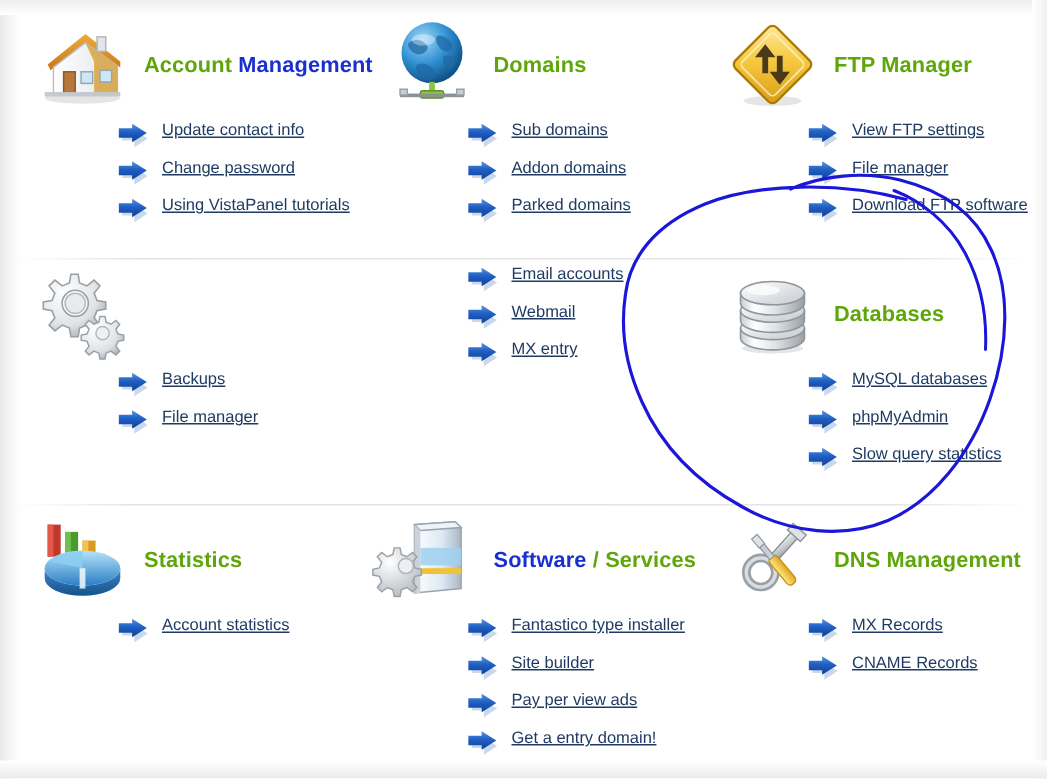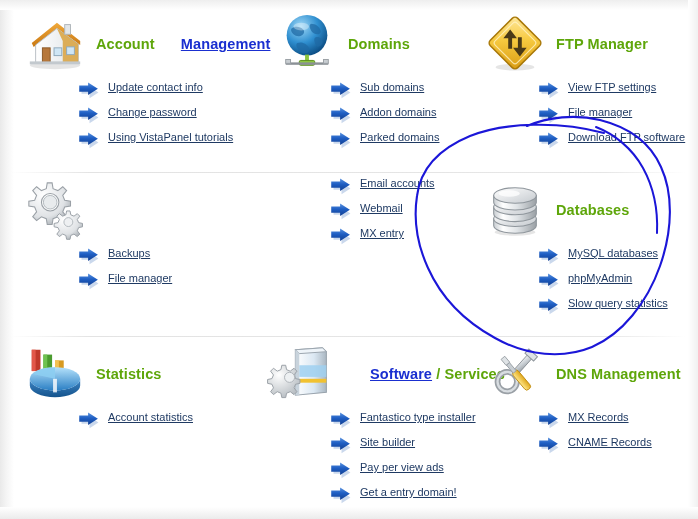--- a/index.html
+++ b/index.html
@@ -22,29 +22,29 @@
   .edge-right{position:absolute;right:0;top:0;width:10px;height:519px;
     background:linear-gradient(to left,#f0f0f0,#ffffff);pointer-events:none;}
 
   .grid{position:absolute;left:0;top:0;width:698px;height:519px;}
   .row{position:absolute;left:14px;width:678px;}
   .row-sep{position:absolute;left:10px;width:676px;height:1px;
     background:linear-gradient(to right,rgba(255,255,255,0),#e3e3e3 12%,#e6e6e6 88%,rgba(255,255,255,0));}
 
   .panel{position:absolute;top:0;}
   .p-col0{left:0;width:230px;}
-  .p-col1{left:252px;width:222px;}
+  .p-col1{left:233px;width:222px;}
   .p-col2{left:460px;width:225px;}
 
   .phead{position:relative;height:70px;}
   .picon{position:absolute;left:10px;top:2px;width:62px;height:62px;}
   .ptitle{position:absolute;left:82px;top:26px;
     font-size:14.5px;font-weight:bold;letter-spacing:.1px;white-space:nowrap;}
   .ptitle .g{color:#5ea60a;}
-  .ptitle .lnk{color:#1a2fd0;text-decoration:underline;margin-left:22px;}
+  .ptitle .lnk{color:#1a2fd0;}
   .ptitle .sep{color:#5ea60a;}
 
   .plist{position:relative;margin:0;padding:0;list-style:none;}
   .pitem{position:relative;height:25px;}
   .pitem .arw{position:absolute;left:64px;top:2px;width:22px;height:16px;}
   .pitem .lbl{position:absolute;left:94px;top:1px;
     font-size:11px;color:#1f3a63;white-space:nowrap;text-decoration:underline;}
 
   svg{display:block;overflow:visible;}
 

